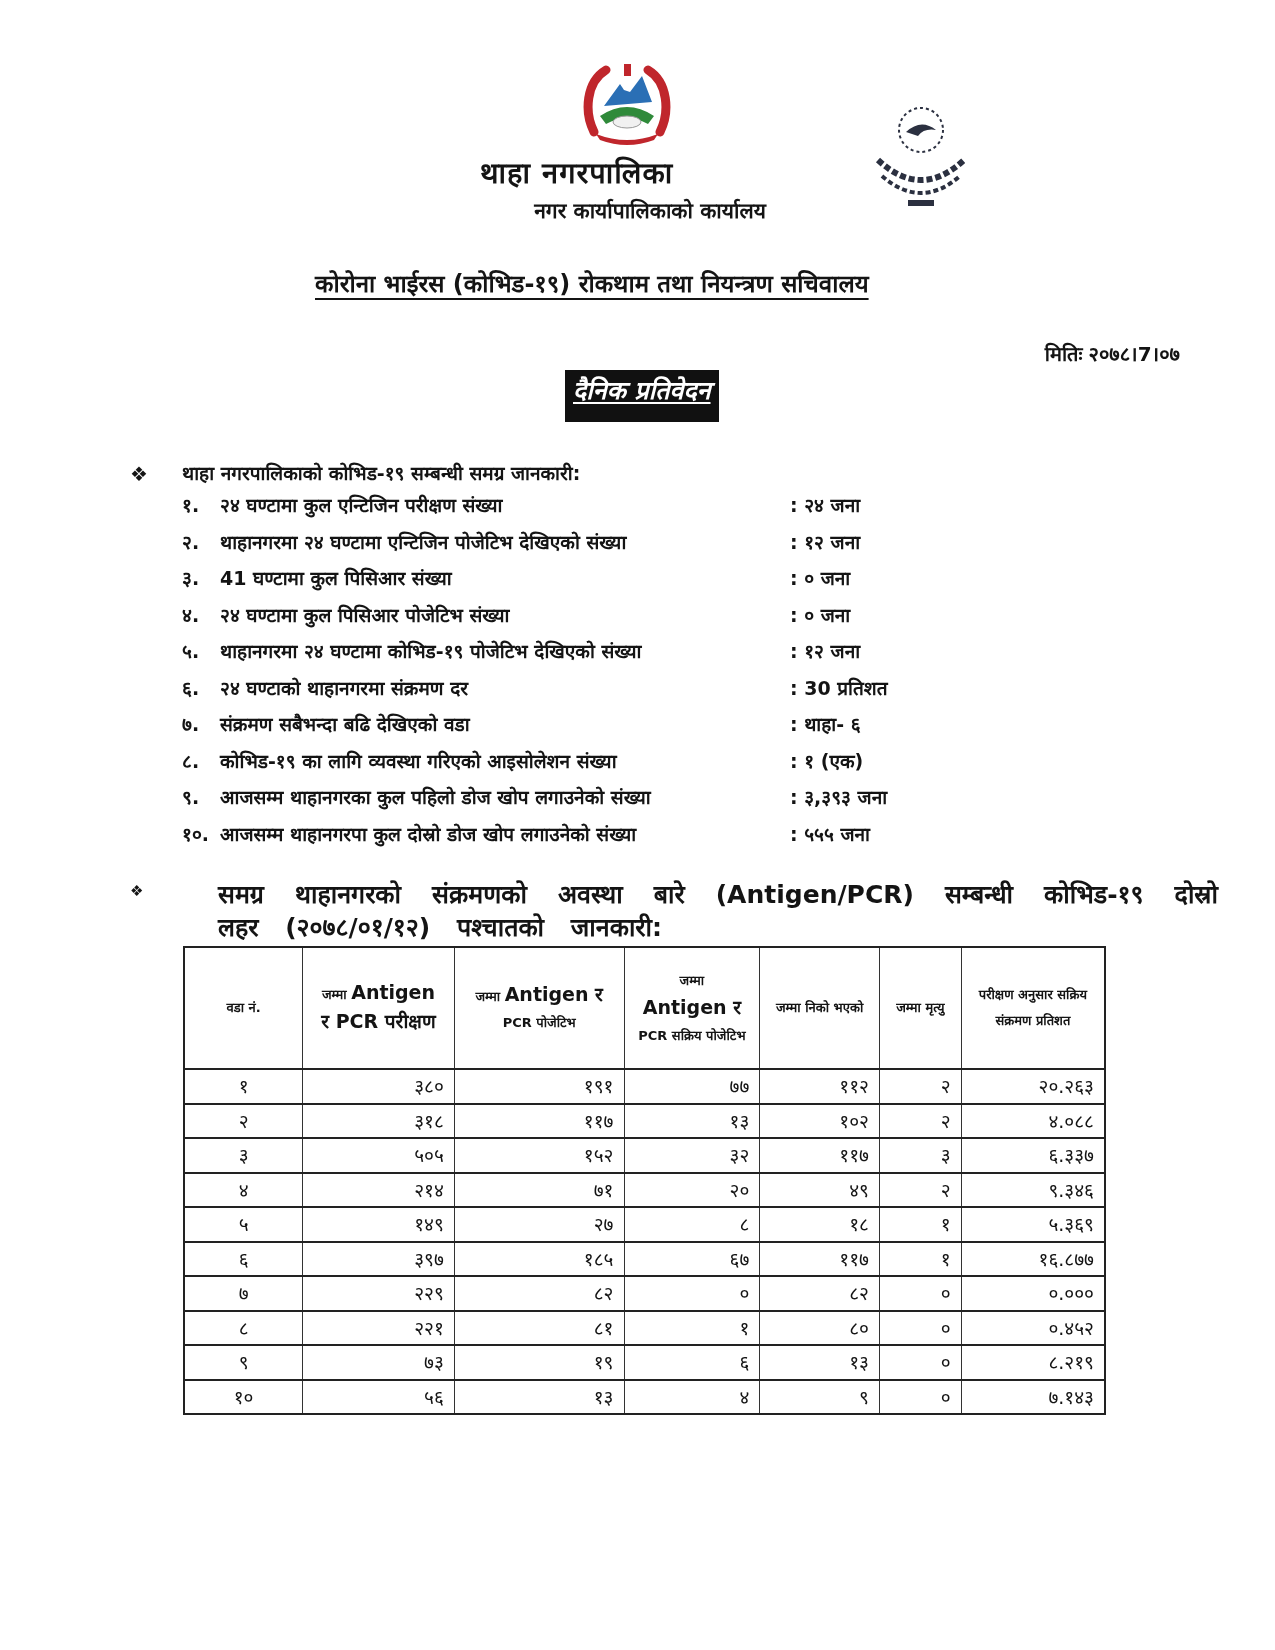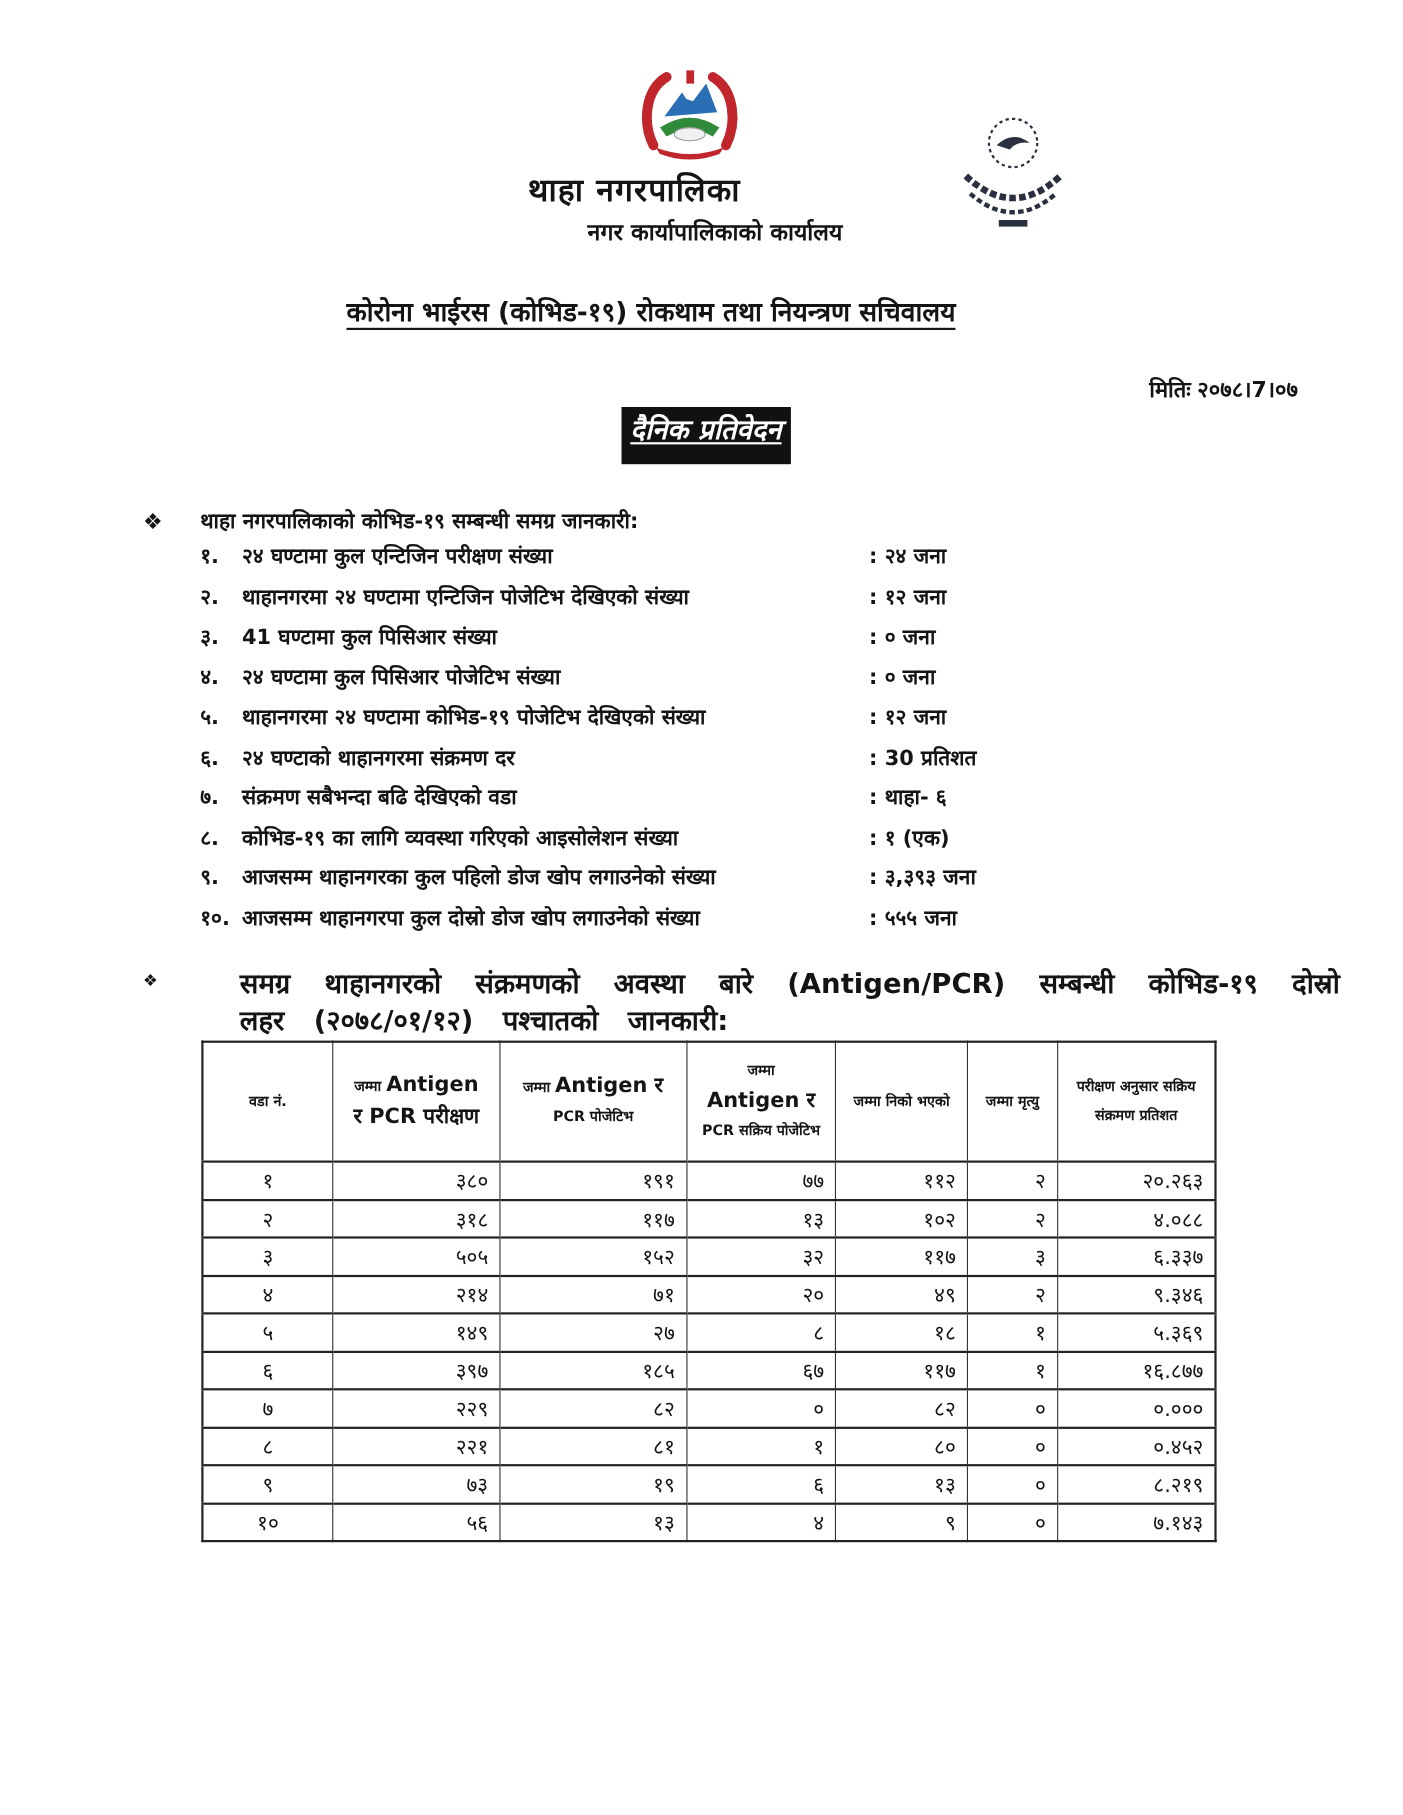--- a/index.html
+++ b/index.html
@@ -28,21 +28,21 @@
     .info-row .num { position: absolute; left: 0; top: 0; }
     .info-row .lbl { position: absolute; left: 38px; top: 0; }
     .info-row .val { position: absolute; left: 608px; top: 0; }
 
     .section2 { position: absolute; left: 130px; top: 878px; width: 1030px; }
     .section2 .bullet2 { position: absolute; left: 0; top: 4px; font-size: 15px; }
     .section2 .text { position: absolute; left: 56px; top: 0; width: 1000px; font-size: 25px; font-weight: bold; line-height: 33px; text-align: justify; text-align-last: left; word-spacing: 18px; margin-left: 32px; }
 
     table.data { position: absolute; left: 183px; top: 946px; width: 923px; border-collapse: collapse; border: 2px solid #222; }
     table.data th, table.data td { border: 1px solid #333; }
-    table.data th { font-size: 13px; font-weight: bold; text-align: center; vertical-align: middle; height: 109px; line-height: 26px; padding: 0 4px; }
+    table.data th { font-size: 13px; font-weight: bold; text-align: center; vertical-align: middle; height: 122px; line-height: 26px; padding: 0 4px; }
     table.data th .big { font-size: 19px; }
     table.data tr.row { height: 34.5px; }
     table.data tr.row td { font-size: 19px; text-align: right; padding: 0 10px; border-top: 2px solid #222; }
     table.data tr.row td.ward { text-align: center; }
   </style>
 </head>
 <body>
 
 <div class="emblem">
   <svg width="90" height="84" viewBox="0 0 90 84">

